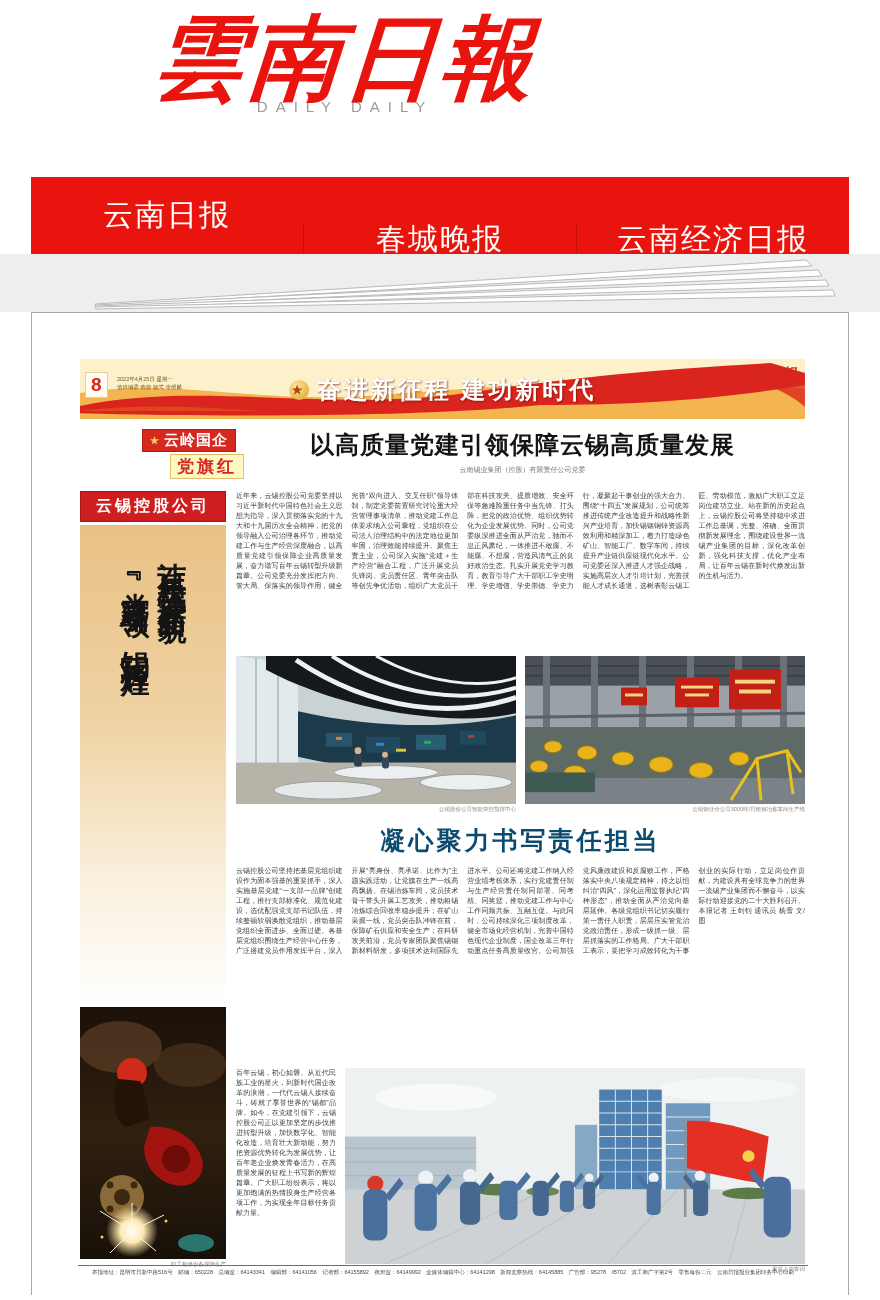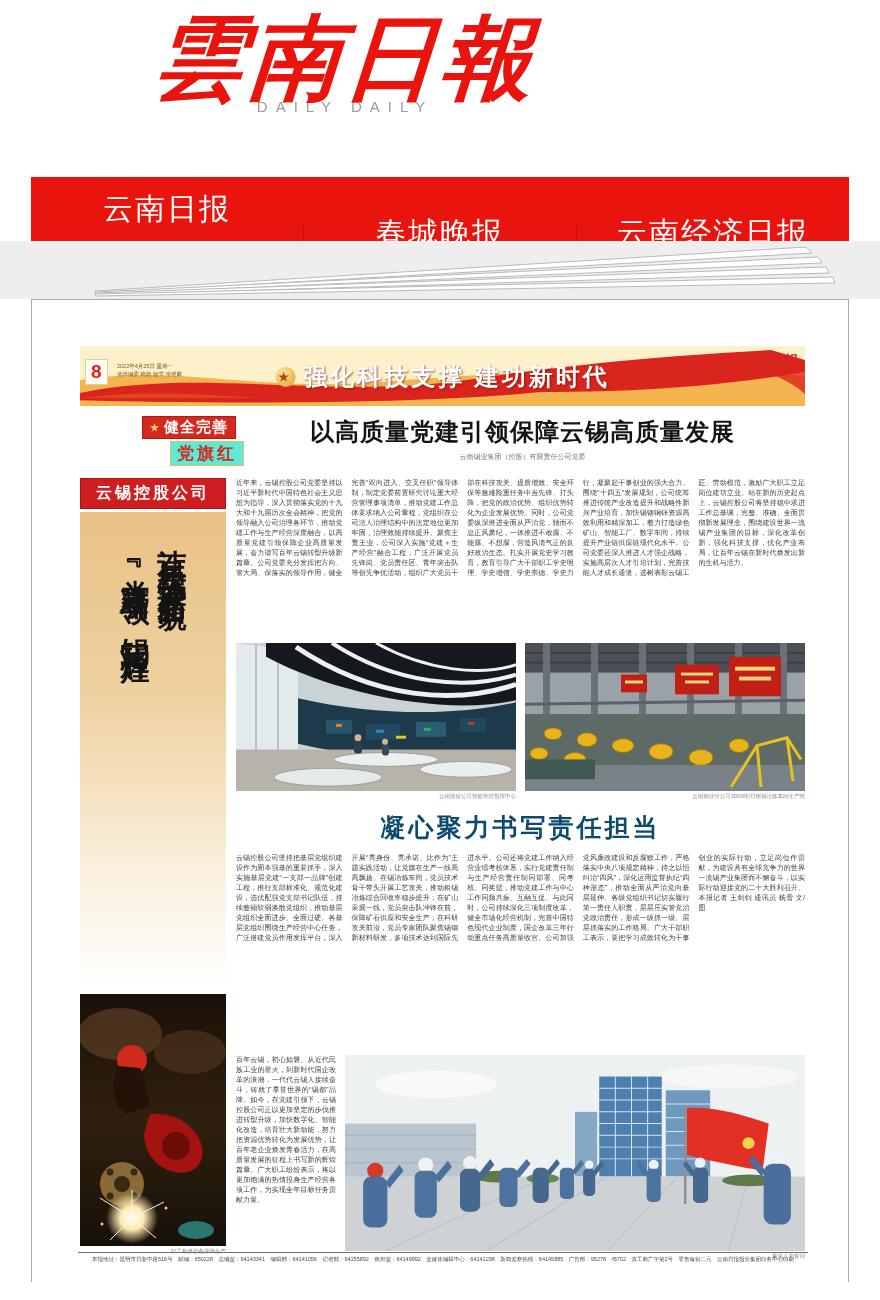--- a/index.html
+++ b/index.html
@@ -16,21 +16,21 @@
     font-family:"DejaVu Serif", serif; font-weight:bold; font-style:italic;
     font-size:92px; line-height:1.15; color:#e8140d; letter-spacing:4px;
     transform:skewX(-4deg);
   }
   .logo-sub {
     width:520px; margin-left:85px; text-align:center;
     font-size:15px; letter-spacing:8px; color:#9b9b9b; margin-top:-14px;
   }
   
   .nav {
-    margin:0 31px; height:64px; background:#e8140d; display:flex; align-items:stretch;
+    margin:0 31px; height:77px; background:#e8140d; display:flex; align-items:stretch;
   }
   .nav-tab {
     flex:1; display:flex; align-items:center; justify-content:center;
     color:#fff; font-size:30px; letter-spacing:2px; cursor:pointer;
   }
   .nav-tab + .nav-tab { border-left:1px solid #c60e08;margin-top:48px; }
   
   .fan-strip { height:58px; background:#efeeee; position:relative; overflow:hidden; }
   .fan-strip svg { position:absolute; left:0; top:0; }
   
@@ -72,21 +72,21 @@
   .lead { position:relative; margin-top:9px; height:57px; }
   .badge { position:absolute; left:62px; top:1px; }
   .badge-row1 {
     display:inline-flex; align-items:center; gap:4px;
     background:#d5281f; border:1px solid #b01b14; color:#fff;
     font-weight:bold; font-size:15px; letter-spacing:1px; padding:1px 7px;
   }
   .badge-star { color:#f6cf5c; font-size:10px; }
   .badge-row2 {
     display:inline-block; margin-left:28px; margin-top:2px;
-    background:#5eead4; border:1px solid #e3bd67; color:#d5281f;
+    background:#fef9c3; border:1px solid #e3bd67; color:#d5281f;
     font-weight:bold; font-size:17px; letter-spacing:3px; padding:0 6px;
   }
   .lead-headline {
     margin-left:185px; width:515px; text-align:center;
     font-size:24px; font-weight:bold; color:#141414; letter-spacing:1px; line-height:33px;
   }
   .lead-byline {
     margin-left:185px; width:515px; text-align:center;
     font-size:7px; color:#787878; margin-top:4px;
   }
@@ -175,30 +175,30 @@
       <path d="M640,10 C680,22 710,34 724,48 L724,22 Z" fill="#d9251d" opacity="0.8"></path>
       <path d="M0,52 C60,44 120,48 180,52 Z" fill="#e2521f" opacity="0.7"></path>
     </svg>
     <div class="page-num">8</div>
     <div class="date-lines">
       <div>2022年4月25日 星期一</div>
       <div>值班编委 晓蓉 版式 张维麟</div>
     </div>
     <div class="slogan">
       <span class="emblem">★</span>
-      <span>强化科技支撑 建功新时代</span>
+      <span>奋进新征程 建功新时代</span>
     </div>
     <div class="masthead">雲南日報</div>
   </div>
 
   <div class="lead">
     <div class="badge">
       <span class="badge-row1">
         <span class="badge-star">★</span>
-        <span>健全完善</span>
+        <span>云岭国企</span>
       </span><br>
       <span class="badge-row2">党旗红</span>
     </div>
     <div class="lead-headline">以高质量党建引领保障云锡高质量发展</div>
     <div class="lead-byline">云南锡业集团（控股）有限责任公司党委</div>
   </div>
 
   <div class="main">
 
     <div class="left-col">

